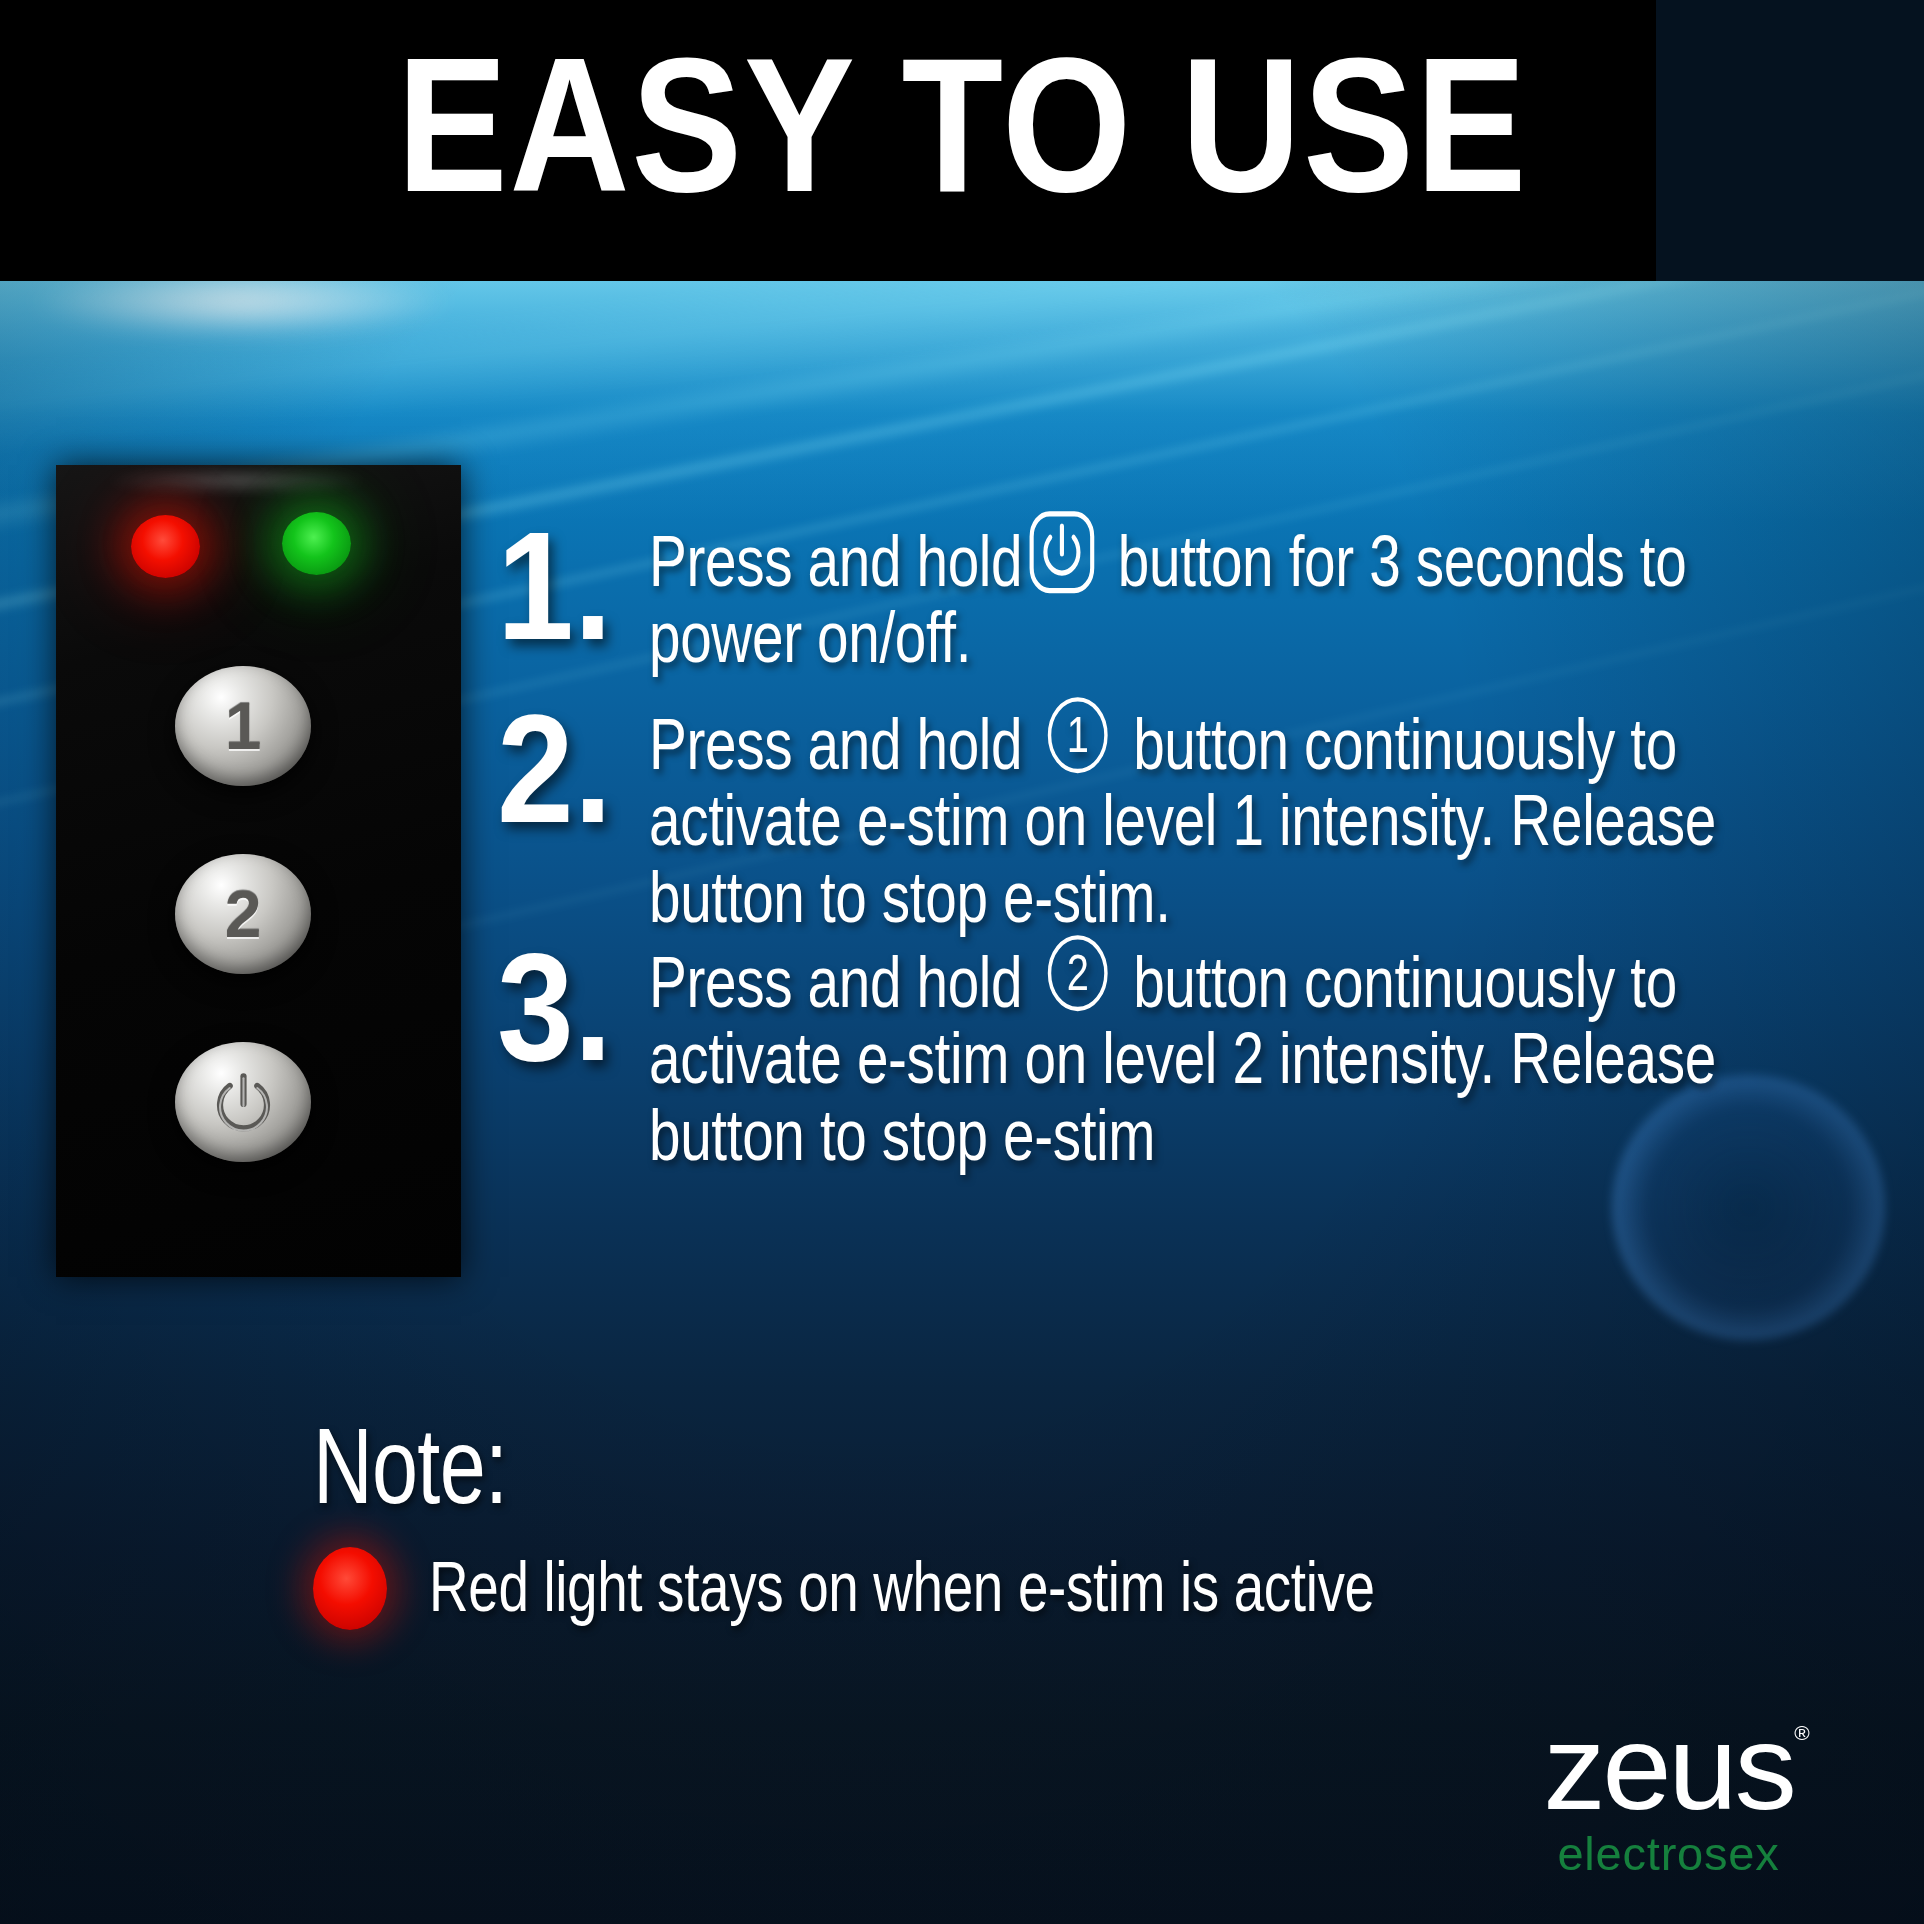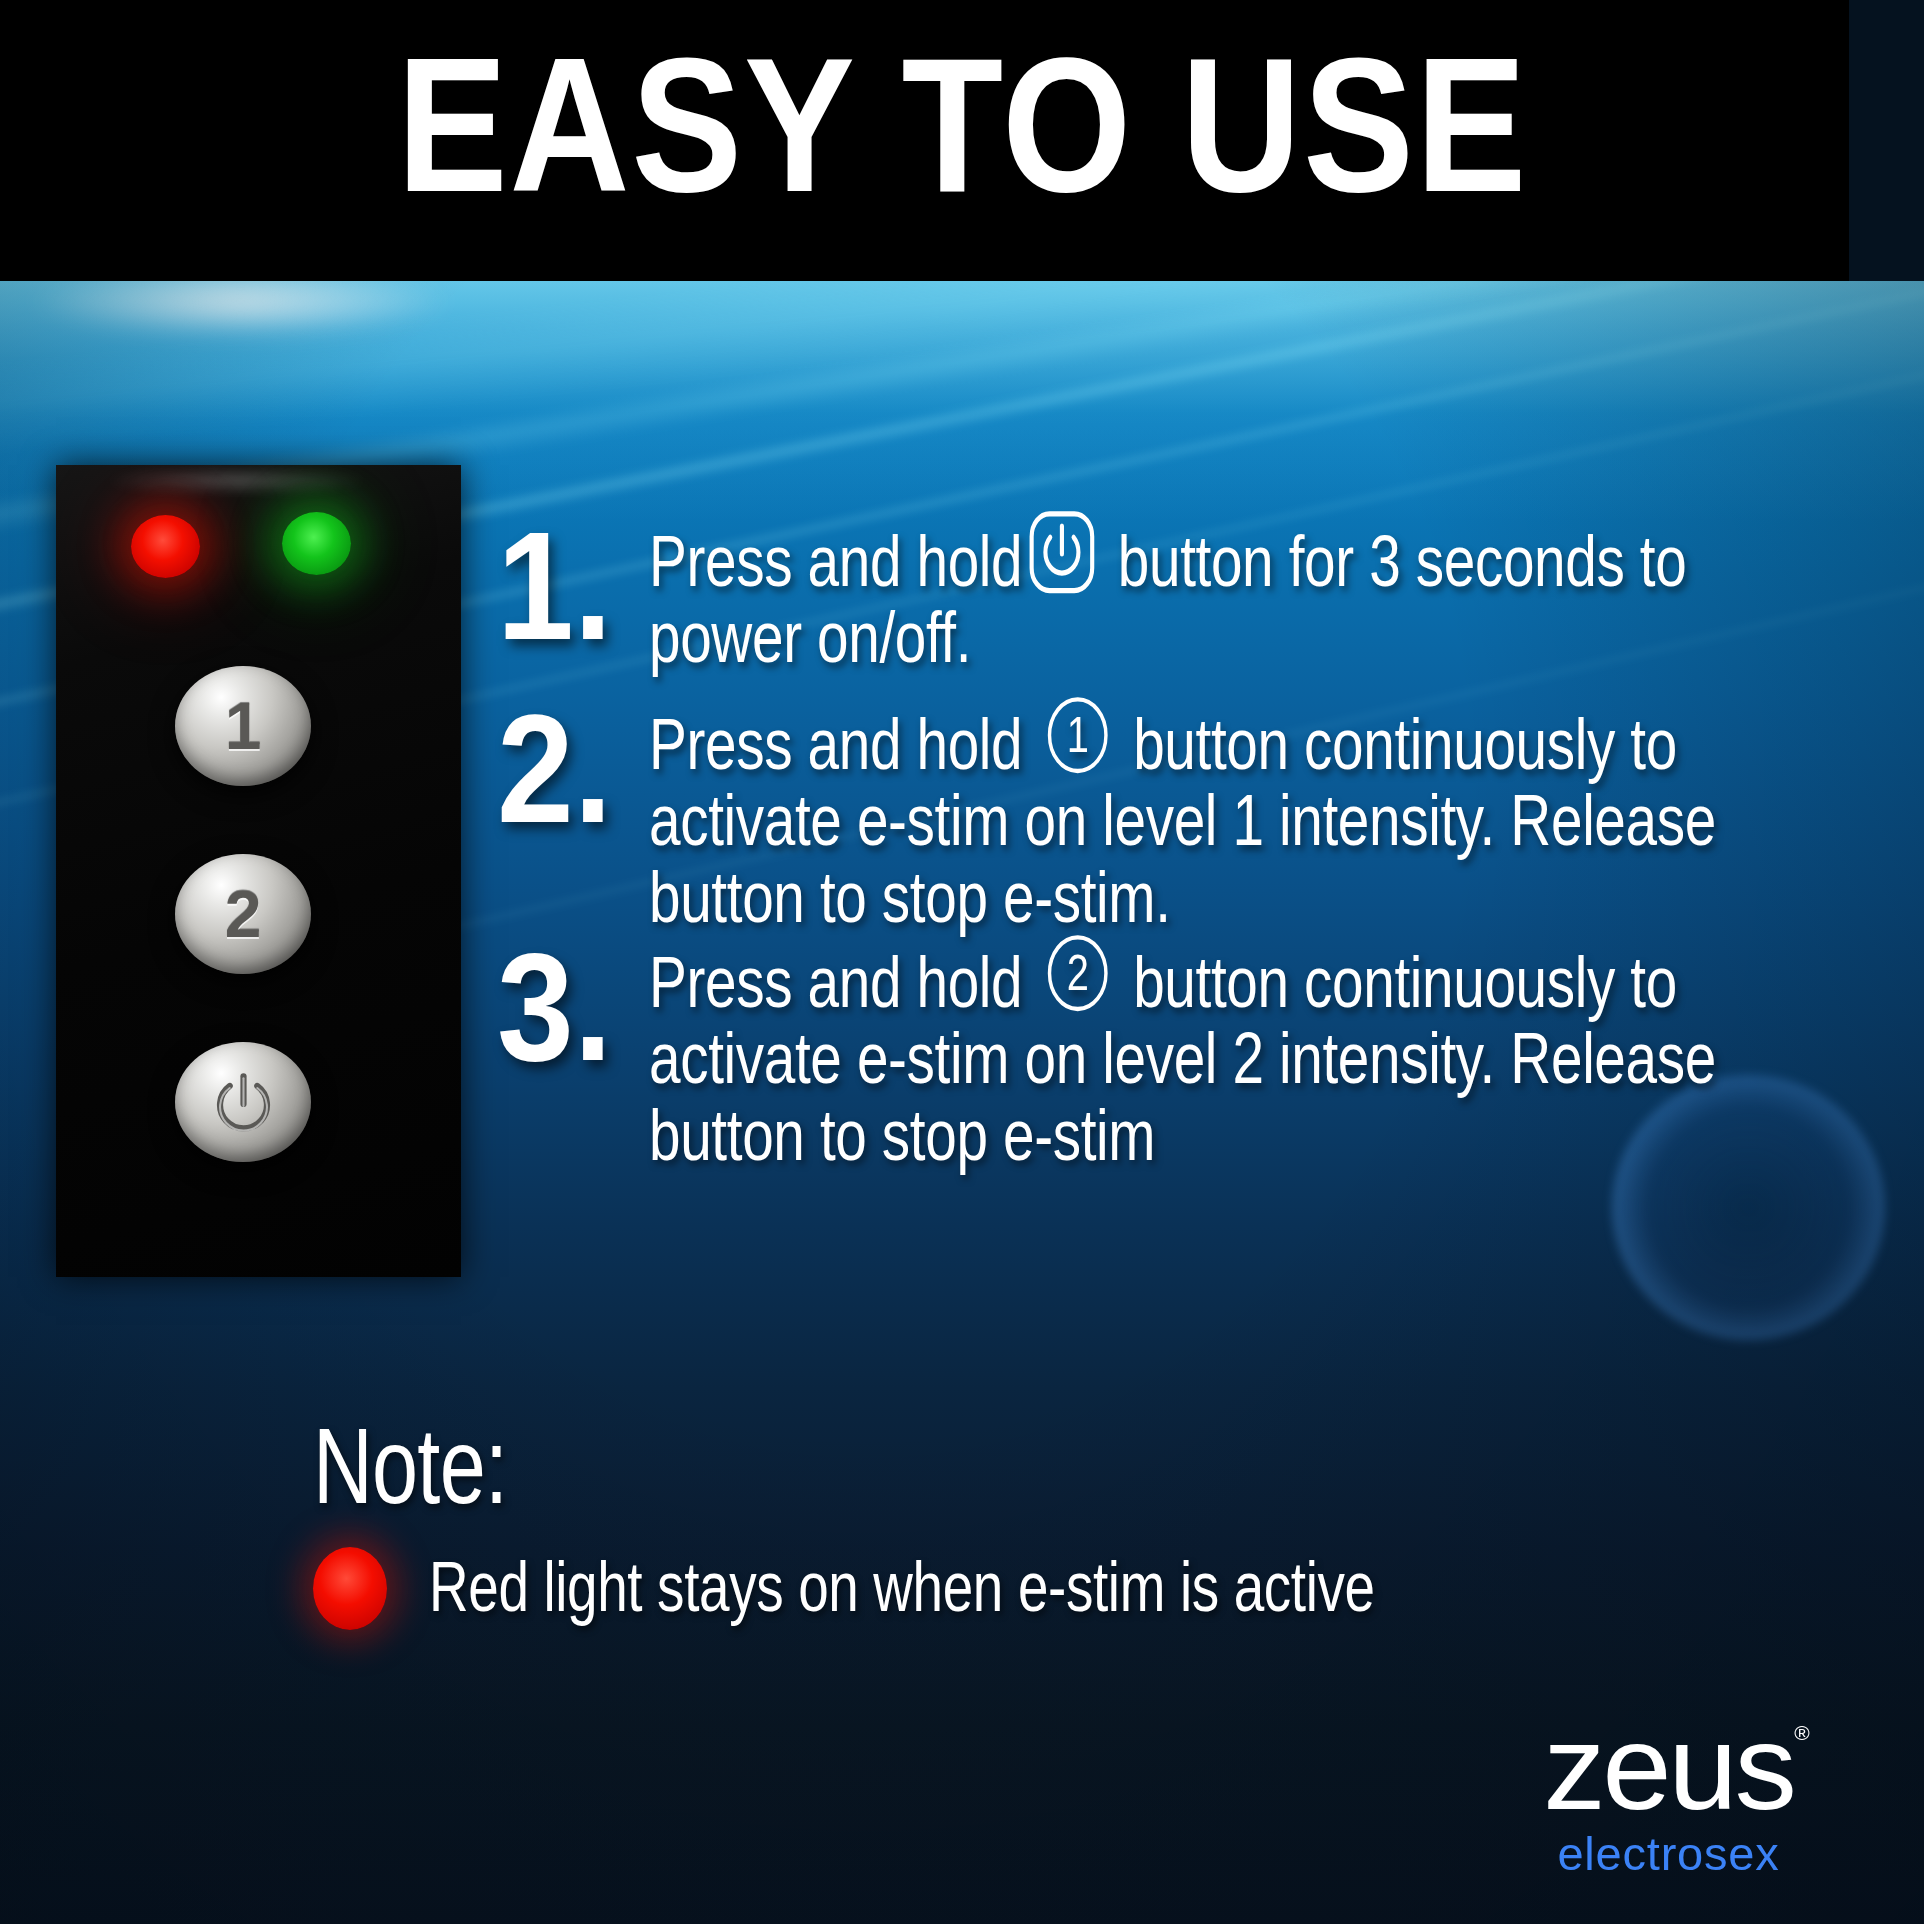--- a/index.html
+++ b/index.html
@@ -13,21 +13,21 @@
     height: 1925px;
     overflow: hidden;
     font-family: "Liberation Sans", sans-serif;
     background: #05121f;
   }
 
   
   .header-band {
     position: absolute;
     left: 0; top: 0;
-    width: 1849px;
+    width: 1656px;
     height: 281px;
     background: #000000;
     z-index: 40;
   }
   .header-title {
     position: absolute;
     left: 0;
     top: 29px;
     width: 1925px;
     text-align: center;
@@ -291,21 +291,21 @@
   }
   .logo-reg {
     position: absolute;
     top: 9.6px;
     right: -21px;
     color: #ffffff;
     font-size: 21px;
     font-family: "Liberation Sans", sans-serif;
   }
   .logo-sub {
-    color: #3b82f6;
+    color: #15803d;
     font-family: "Liberation Sans", sans-serif;
     font-weight: 300;
     font-size: 47px;
     letter-spacing: 0.8px;
     line-height: 1;
     margin-top: 8px;
     display: block;
   }
 </style>
 </head>

